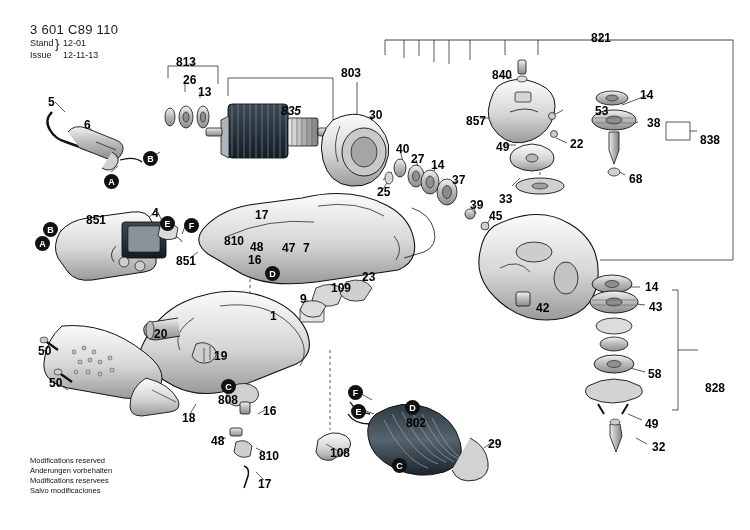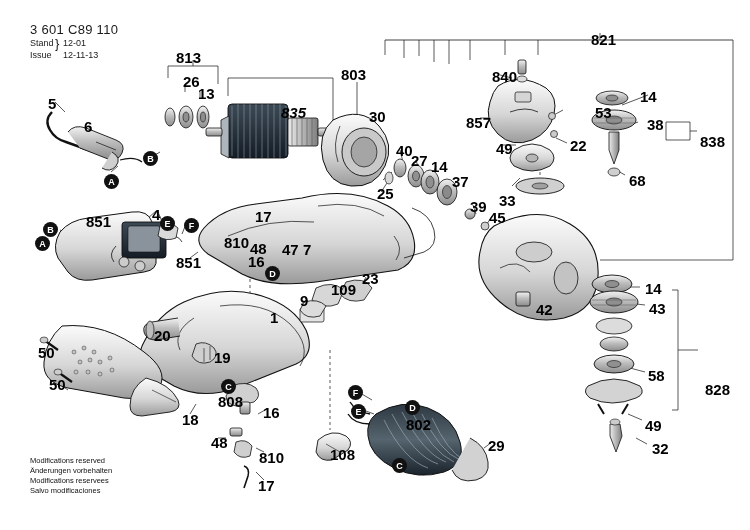--- a/index.html
+++ b/index.html
@@ -19,21 +19,21 @@
   #hdr-date1{left:63px;top:38px;}
   #hdr-date2{left:63px;top:50px;}
   .brace{position:absolute;left:55px;top:37px;font-size:13px;line-height:13px;}
   #figbox{
     position:absolute;left:95px;top:35px;width:74px;height:19px;
     border:1.4px solid #000;background:#fff;
     font-size:11px;font-weight:bold;
     display:flex;align-items:center;justify-content:center;
   }
   .footer{position:absolute;left:30px;font-size:7.5px;line-height:9.5px;color:#111;}
-  .num{position:absolute;font-size:15px;font-weight:bold;color:#000;white-space:nowrap;}
+  .num{position:absolute;font-size:12px;font-weight:bold;color:#000;white-space:nowrap;}
   .circ{
     position:absolute;width:15px;height:15px;border-radius:50%;
     background:#111;color:#fff;font-size:9px;font-weight:bold;
     display:flex;align-items:center;justify-content:center;
   }
   svg{position:absolute;left:0;top:0;}
 </style>
 </head>
 <body>
 
@@ -323,21 +323,21 @@
       <ellipse cx="615" cy="422" rx="5" ry="3" fill="#ccc" stroke="#111" stroke-width="0.6"></ellipse>
     </g>
 
     <g>
       <path d="M412 208 q18 6 22 22 q4 16 -10 22 l-20 6" fill="none" stroke="#111" stroke-width="0.8"></path>
     </g>
   </svg>
 
   <div id="callouts">
       <div class="num" style="left: 591px; top: 31px;">821</div>
-      <div class="num" style="left: 176px; top: 49px;">813</div>
+      <div class="num" style="left: 176px; top: 55px;">813</div>
       <div class="num" style="left: 183px; top: 73px;">26</div>
       <div class="num" style="left: 198px; top: 85px;">13</div>
       <div class="num" style="left: 341px; top: 66px;">803</div>
       <div class="num" style="left: 492px; top: 68px;">840</div>
       <div class="num" style="left: 640px; top: 88px;">14</div>
       <div class="num" style="left: 281px; top: 104px; font-style: italic;">835</div>
       <div class="num" style="left: 369px; top: 108px;">30</div>
       <div class="num" style="left: 566px; top: 104px; padding-left: 29px;">53</div>
       <div class="num" style="left: 466px; top: 114px;">857</div>
       <div class="num" style="left: 570px; top: 137px;">22</div>

